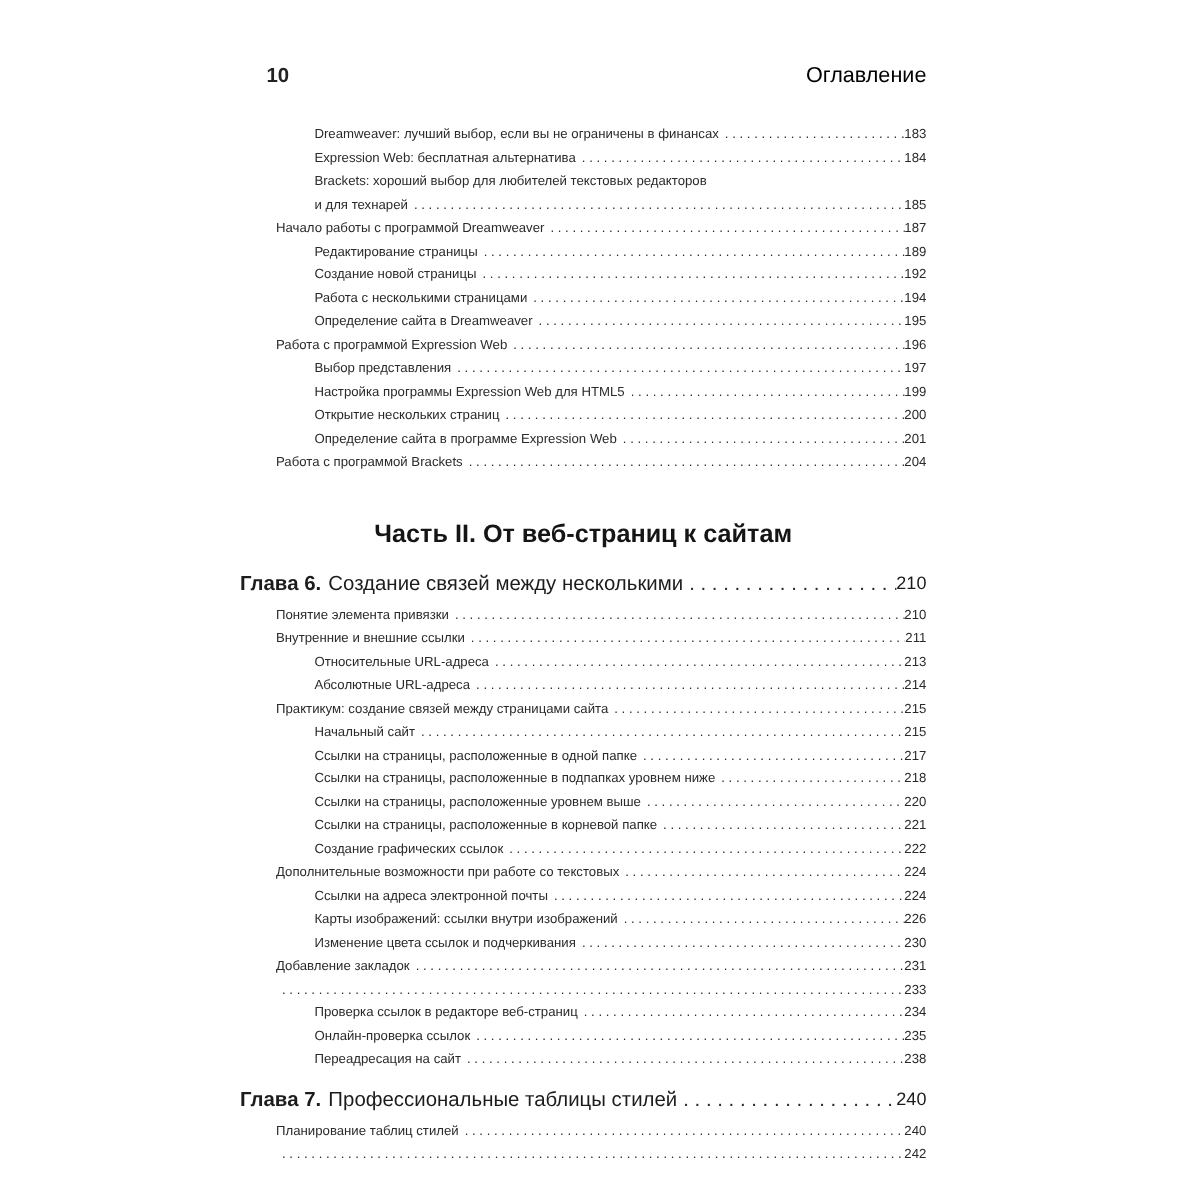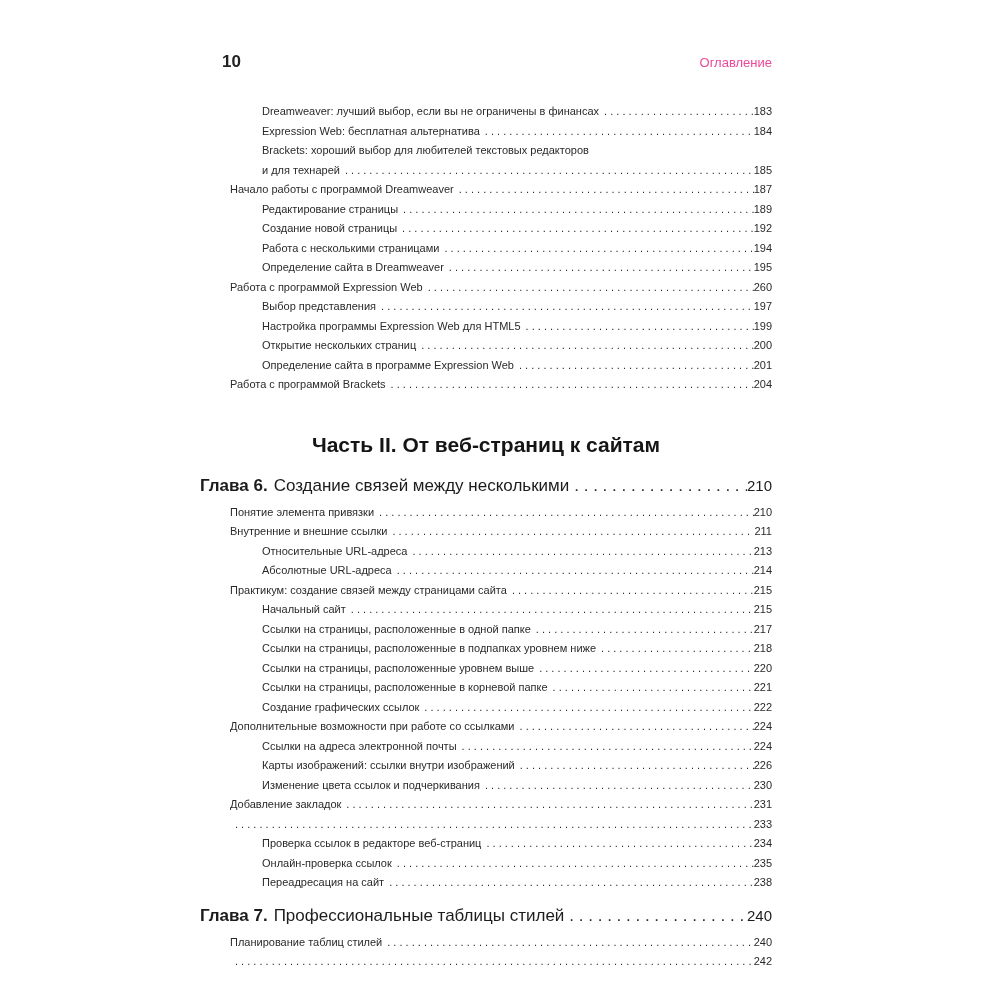--- a/index.html
+++ b/index.html
@@ -21,21 +21,21 @@
     width: 572px;
   }
   .toc-header {
     display: flex;
     justify-content: space-between;
     align-items: baseline;
     padding-left: 22px;
     margin-bottom: 30px;
   }
   .page-number { font-size: 17px; font-weight: bold; color: #222; }
-  .running-title { font-size: 13px; color: #ec4899; }
+  .running-title { font-size: 18px; color: #000000; }
 
   .toc-entry { font-size: 11px; line-height: 19.5px; }
   .toc-line { display: flex; align-items: baseline; }
   .indent-1 { padding-left: 30px; }
   .indent-2 { padding-left: 62px; }
   .toc-title { white-space: nowrap; }
   .toc-dots {
     flex: 1 1 auto;
     min-width: 0;
     overflow: hidden;
@@ -142,21 +142,21 @@
       <span class="toc-title">Определение сайта в Dreamweaver</span>
       <span class="toc-dots"></span>
       <span class="toc-page">195</span>
     </div>
   </div>
 
   <div class="toc-entry indent-1">
     <div class="toc-line">
       <span class="toc-title">Работа с программой Expression Web</span>
       <span class="toc-dots"></span>
-      <span class="toc-page">260</span>
+      <span class="toc-page">196</span>
     </div>
   </div>
 
   <div class="toc-entry indent-2">
     <div class="toc-line">
       <span class="toc-title">Выбор представления</span>
       <span class="toc-dots"></span>
       <span class="toc-page">197</span>
     </div>
   </div>
@@ -285,21 +285,21 @@
   <div class="toc-entry indent-2">
     <div class="toc-line">
       <span class="toc-title">Создание графических ссылок</span>
       <span class="toc-dots"></span>
       <span class="toc-page">222</span>
     </div>
   </div>
 
   <div class="toc-entry indent-1">
     <div class="toc-line">
-      <span class="toc-title">Дополнительные возможности при работе со ссылками</span>
+      <span class="toc-title">Дополнительные возможности при работе со текстовых</span>
       <span class="toc-dots"></span>
       <span class="toc-page">224</span>
     </div>
   </div>
 
   <div class="toc-entry indent-2">
     <div class="toc-line">
       <span class="toc-title">Ссылки на адреса электронной почты</span>
       <span class="toc-dots"></span>
       <span class="toc-page">224</span>

